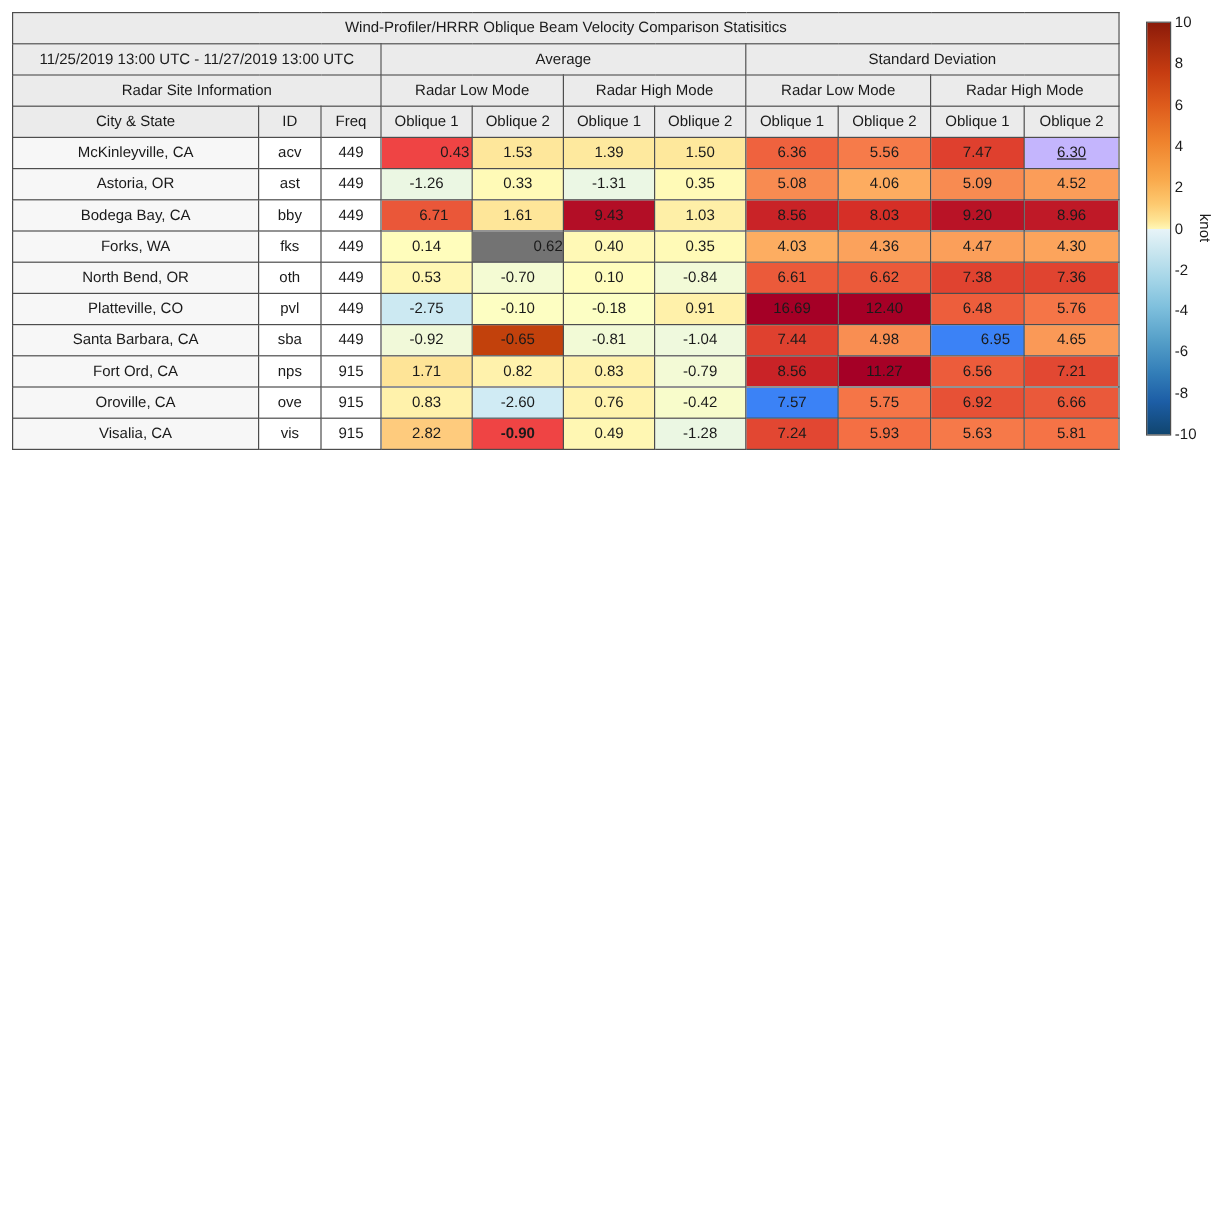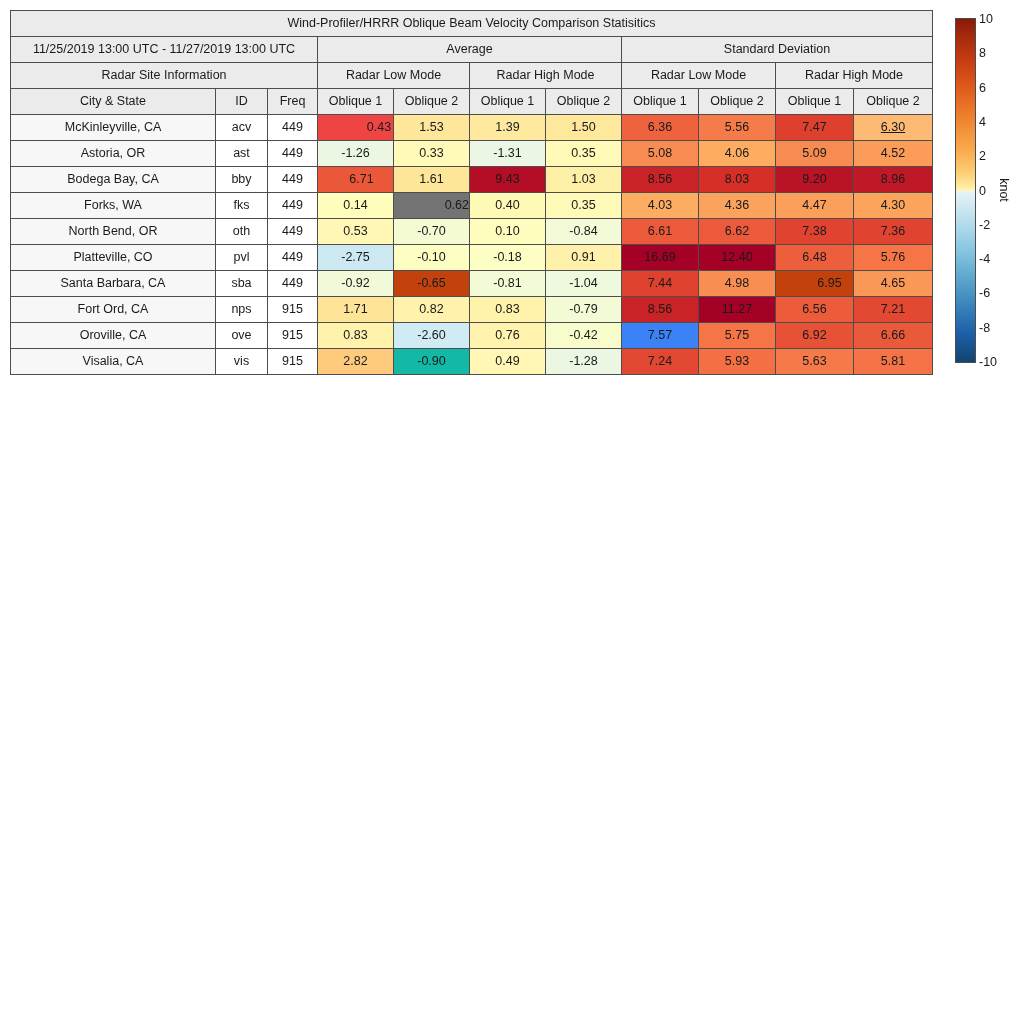--- a/index.html
+++ b/index.html
@@ -175,21 +175,21 @@
           <td class="city-cell">McKinleyville, CA</td>
           <td class="id-cell">acv</td>
           <td class="freq-cell">449</td>
           <td class="val-cell" style="background-color: #ef4444; padding-left: 47px;">0.43</td>
           <td class="val-cell" style="background-color: rgb(254, 231, 155);">1.53</td>
           <td class="val-cell" style="background-color: rgb(254, 233, 158);">1.39</td>
           <td class="val-cell" style="background-color: rgb(254, 232, 156);">1.50</td>
           <td class="val-cell" style="background-color: rgb(239, 98, 62);">6.36</td>
           <td class="val-cell" style="background-color: rgb(246, 123, 74);">5.56</td>
           <td class="val-cell" style="background-color: rgb(223, 64, 46);">7.47</td>
-          <td class="val-cell" style="background-color: #fdba74; text-decoration: underline;">6.30</td>
+          <td class="val-cell" style="background-color: #c4b5fd; text-decoration: underline;">6.30</td>
         </tr>
         <tr>
           <td class="city-cell">Astoria, OR</td>
           <td class="id-cell">ast</td>
           <td class="freq-cell">449</td>
           <td class="val-cell" style="background-color: rgb(235, 247, 227);">-1.26</td>
           <td class="val-cell" style="background-color: rgb(255, 250, 183);">0.33</td>
           <td class="val-cell" style="background-color: rgb(235, 247, 228);">-1.31</td>
           <td class="val-cell" style="background-color: rgb(255, 250, 183);">0.35</td>
           <td class="val-cell" style="background-color: rgb(248, 139, 81);">5.08</td>
@@ -252,21 +252,21 @@
         <tr>
           <td class="city-cell">Santa Barbara, CA</td>
           <td class="id-cell">sba</td>
           <td class="freq-cell">449</td>
           <td class="val-cell" style="background-color: rgb(241, 249, 217);">-0.92</td>
           <td class="val-cell" style="background-color: #c2410c; margin-top: 32px;">-0.65</td>
           <td class="val-cell" style="background-color: rgb(242, 250, 214);">-0.81</td>
           <td class="val-cell" style="background-color: rgb(239, 249, 221);">-1.04</td>
           <td class="val-cell" style="background-color: rgb(223, 65, 47);">7.44</td>
           <td class="val-cell" style="background-color: rgb(249, 142, 82);">4.98</td>
-          <td class="val-cell" style="background-color: #c2410c; padding-left: 30px;">6.95</td>
+          <td class="val-cell" style="background-color: #3b82f6; padding-left: 30px;">6.95</td>
           <td class="val-cell" style="background-color: rgb(250, 153, 87);">4.65</td>
         </tr>
         <tr>
           <td class="city-cell">Fort Ord, CA</td>
           <td class="id-cell">nps</td>
           <td class="freq-cell">915</td>
           <td class="val-cell" style="background-color: rgb(254, 228, 151);">1.71</td>
           <td class="val-cell" style="background-color: rgb(255, 242, 172);">0.82</td>
           <td class="val-cell" style="background-color: rgb(255, 242, 171);">0.83</td>
           <td class="val-cell" style="background-color: rgb(243, 250, 214);">-0.79</td>
@@ -286,21 +286,21 @@
           <td class="val-cell" style="background-color: #3b82f6;">7.57</td>
           <td class="val-cell" style="background-color: rgb(245, 117, 71);">5.75</td>
           <td class="val-cell" style="background-color: rgb(231, 81, 54);">6.92</td>
           <td class="val-cell" style="background-color: rgb(234, 89, 58);">6.66</td>
         </tr>
         <tr>
           <td class="city-cell">Visalia, CA</td>
           <td class="id-cell">vis</td>
           <td class="freq-cell">915</td>
           <td class="val-cell" style="background-color: rgb(254, 203, 125);">2.82</td>
-          <td class="val-cell" style="background-color: #14b8a6;">-0.90</td>
+          <td class="val-cell" style="background-color: #ef4444; font-weight: bold;">-0.90</td>
           <td class="val-cell" style="background-color: rgb(255, 247, 179);">0.49</td>
           <td class="val-cell" style="background-color: rgb(235, 247, 227);">-1.28</td>
           <td class="val-cell" style="background-color: rgb(226, 71, 50);">7.24</td>
           <td class="val-cell" style="background-color: rgb(244, 111, 68);">5.93</td>
           <td class="val-cell" style="background-color: rgb(246, 121, 73);">5.63</td>
           <td class="val-cell" style="background-color: rgb(245, 115, 70);">5.81</td>
         </tr>
       </tbody>
   </table>
 

